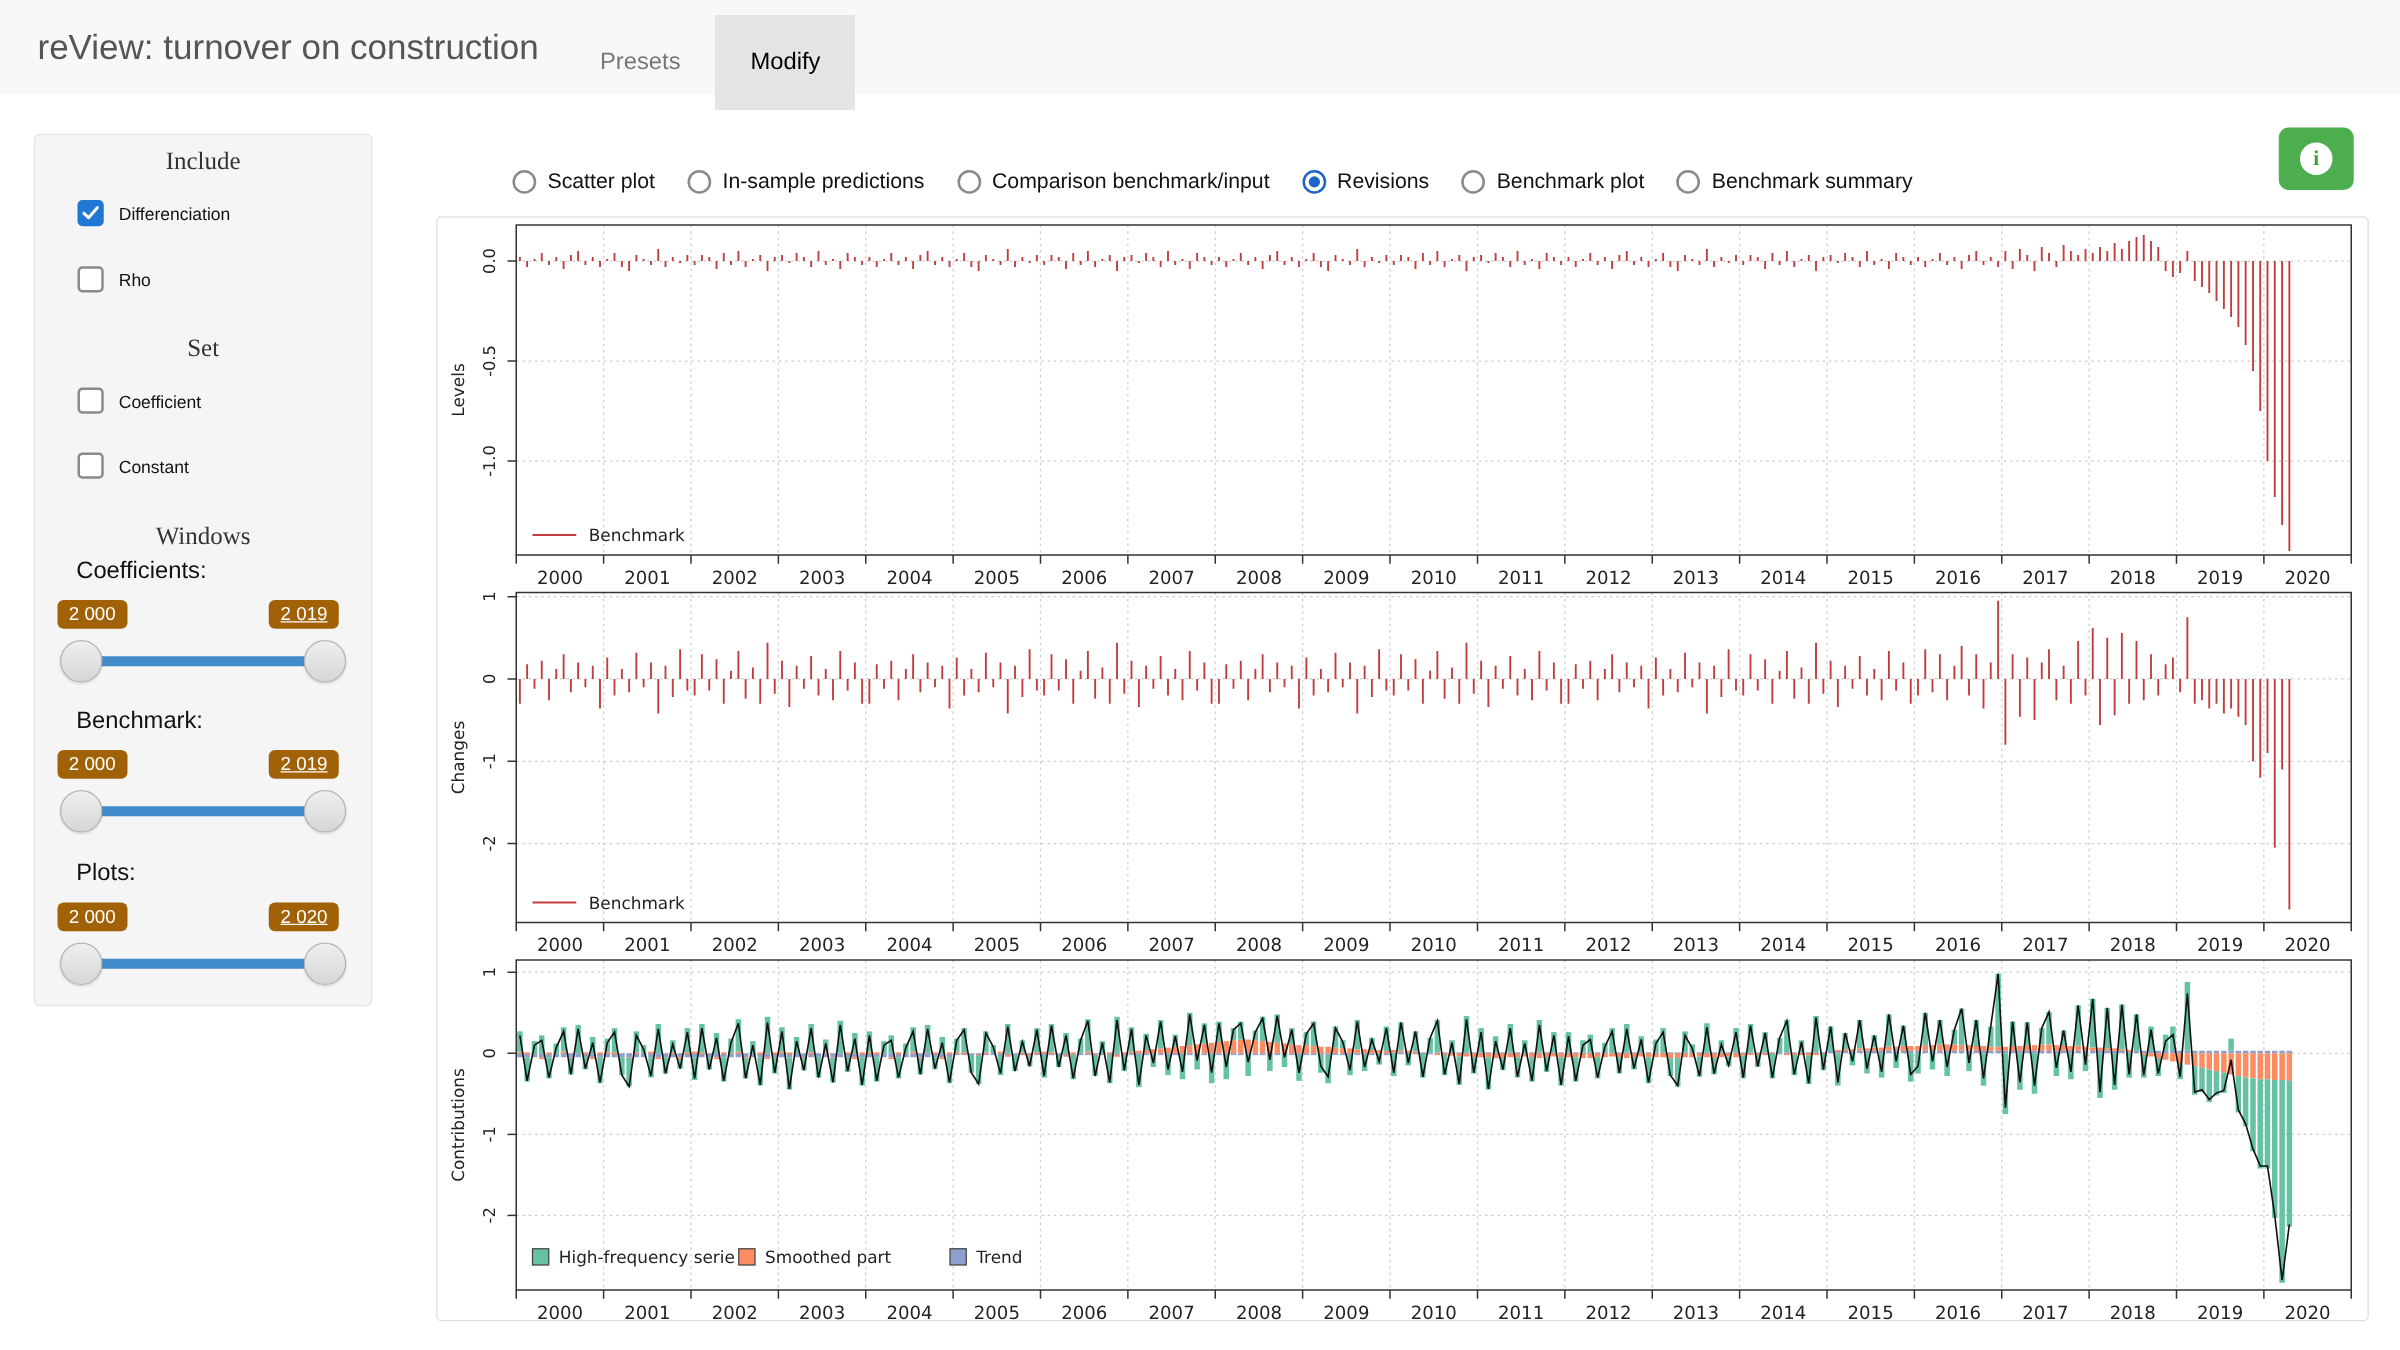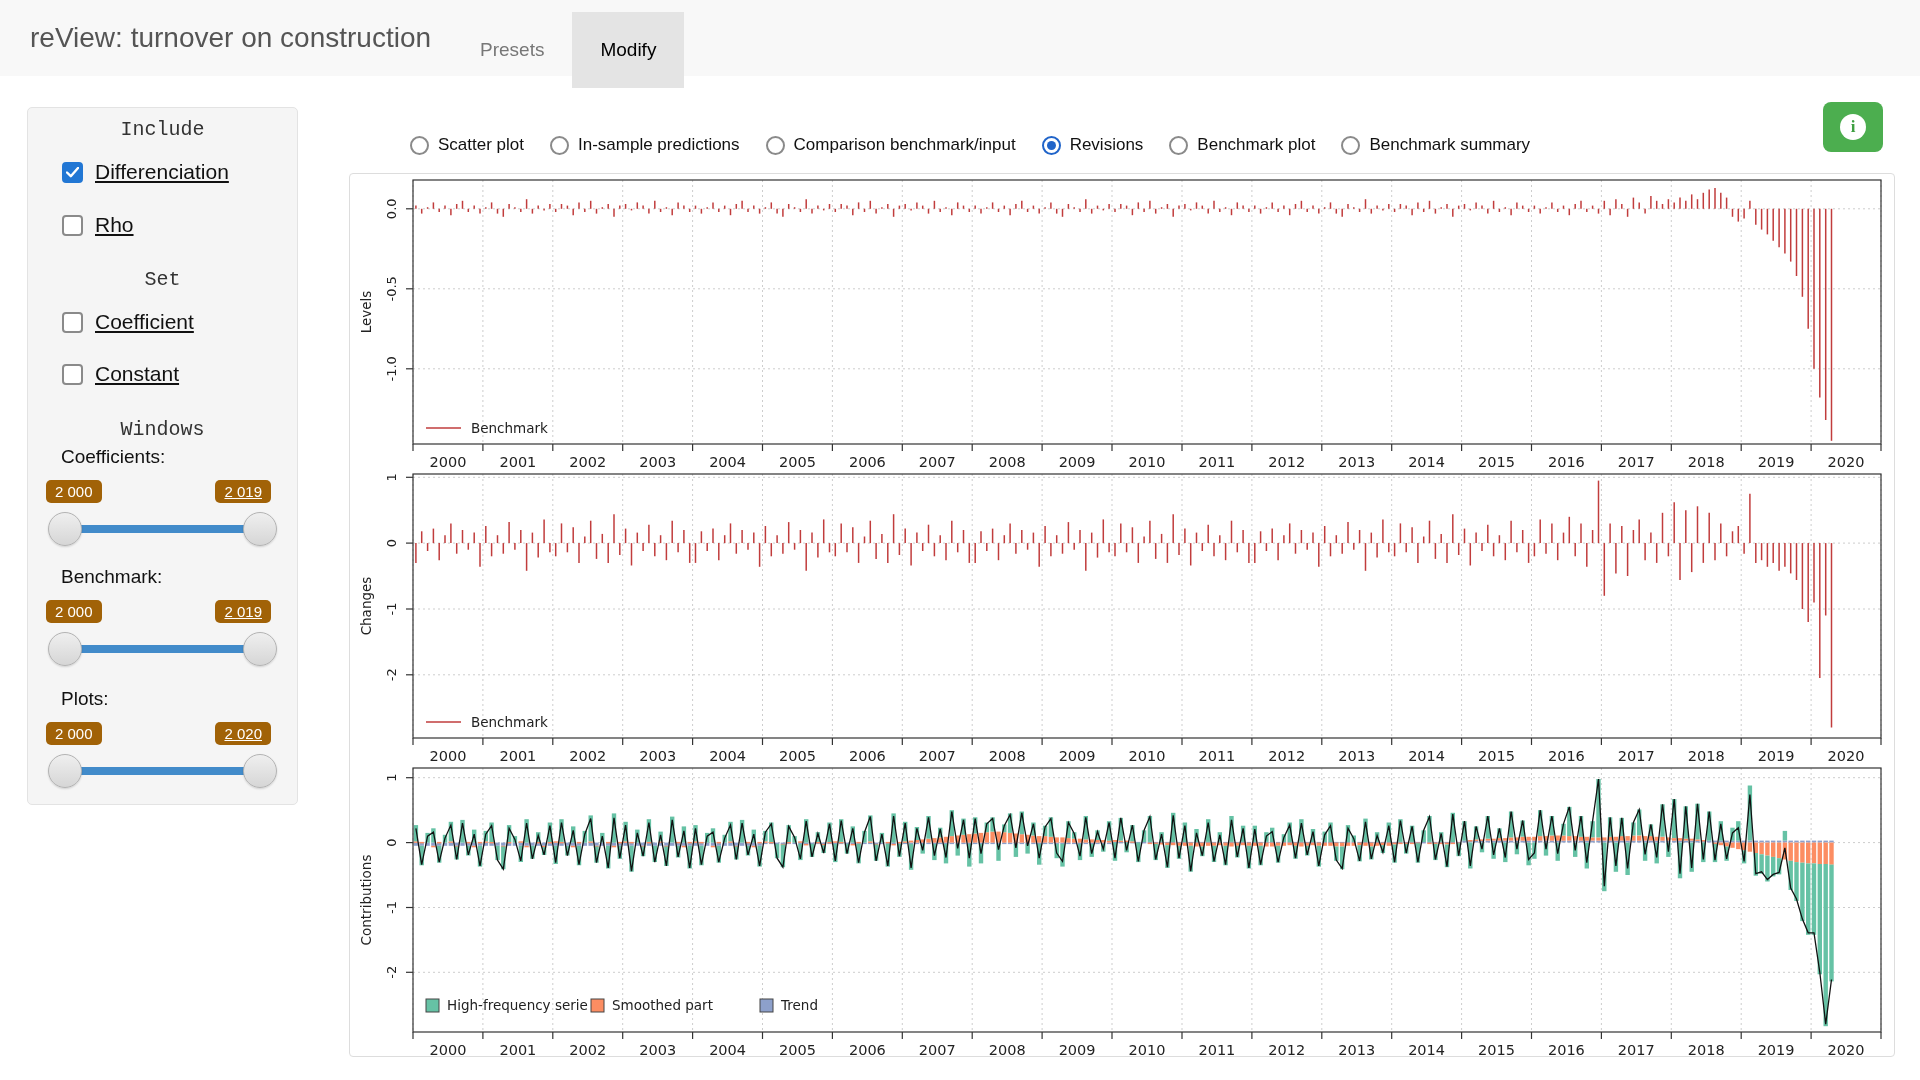--- a/index.html
+++ b/index.html
@@ -10,26 +10,26 @@
   .topbar { position:absolute; left:0; top:0; width:1920px; height:76px; background:#f8f8f8;padding-left:44px; }
   .app-title { position:absolute; left:30px; top:0; line-height:76px; font-size:28px; color:#555; }
   .tabs { position:absolute; left:452px; top:0; height:76px; display:flex;margin-top:12px; }
   .tab { line-height:76px; padding:0 28px; font-size:19px; color:#777; cursor:pointer; }
   .tab.active { background:#e4e4e4; color:#000000; }
 
   
   .sidebar { position:absolute; left:27px; top:107px; width:271px; height:698px;
     background:#f5f5f5; border:1px solid #e3e3e3; border-radius:5px; }
   .side-heading { position:absolute; left:0; right:0; text-align:center;
-    font-family:Liberation Mono, monospace; font-size:20px; color:#333; }
+    font-family:Liberation Serif, serif; font-size:20px; color:#333; }
   .cb-row { position:absolute; left:34px; display:flex; align-items:center; gap:12px; cursor:pointer; }
   .cb { width:21px; height:21px; border:2px solid #8a8a8a; border-radius:4px; background:#fff;
     display:inline-flex; align-items:center; justify-content:center; flex:none; }
   .cb.checked { background:#2277d4; border-color:#2277d4; }
-  .cb-label { font-size:21px; color:#111;text-decoration:underline; }
+  .cb-label { font-size:14px; color:#111; }
   .sg { position:absolute; left:0; right:0; height:112px; }
   .sg-title { position:absolute; left:33px; top:0; font-size:19px; font-weight:normal; color:#111; }
   .chip { position:absolute; top:34px; background:#a16207; color:#fff; font-size:15px;
     padding:3px 9px; border-radius:5px; }
   .chip-left { left:18px; } .chip-right { right:26px;text-decoration:underline; }
   .trackwrap { position:absolute; left:36px; right:36px; top:66px; height:34px; }
   .track { position:absolute; left:0; right:0; top:13px; height:8px; background:#428bca; border-radius:4px; }
   .handle { position:absolute; top:0; width:34px; height:34px; border-radius:50%;
     background:linear-gradient(#efefef,#d6d6d6); border:1px solid #b3b3b3; cursor:pointer;
     box-shadow:0 1px 2px rgba(0,0,0,0.15); }

